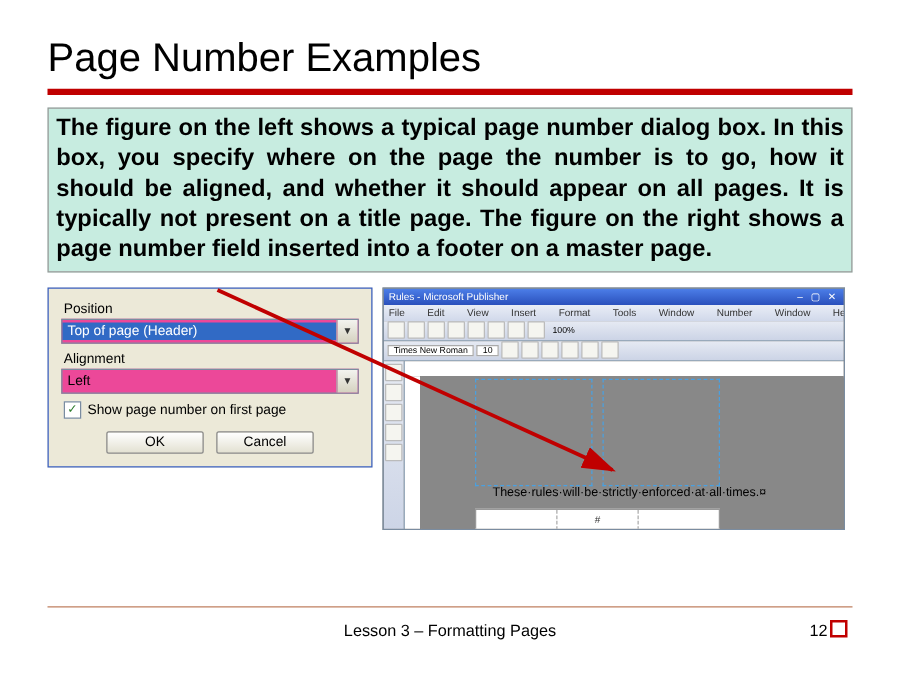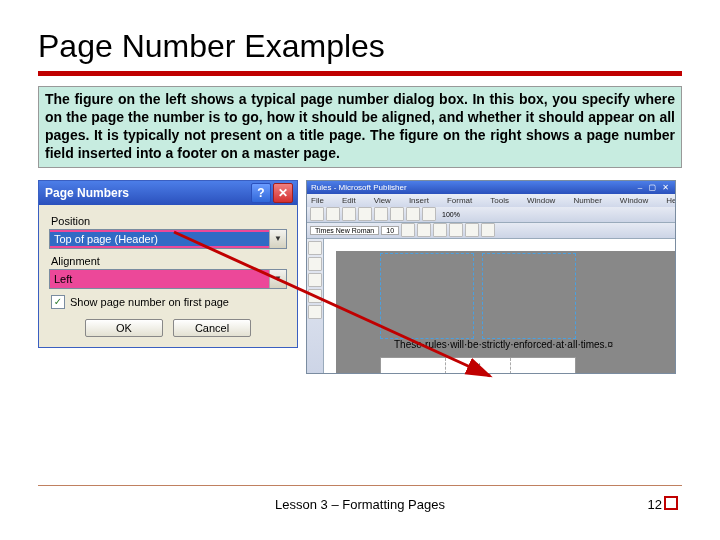--- a/index.html
+++ b/index.html
@@ -26,21 +26,21 @@
   }
   .title-underline {
     height: 5px;
     background: #c00000;
     margin-bottom: 10px;
   }
   .desc-box {
     background: #c7ece0;
     border: 1px solid #999;
     padding: 4px 6px;
-    font-size: 14px;
+    font-size: 19px;
     font-weight: 700;
     line-height: 1.28;
     text-align: justify;
     margin-bottom: 12px;
   }
   .figures {
     display: flex;
     gap: 8px;
     align-items: flex-start;
   }
@@ -315,25 +315,20 @@
 
 <div class="slide">
   <h1 class="title">Page Number Examples</h1>
   <div class="title-underline"></div>
 
   <div class="desc-box">The figure on the left shows a typical page number dialog box. In this box, you specify where on the page the number is to go, how it should be aligned, and whether it should appear on all pages. It is typically not present on a title page. The figure on the right shows a page number field inserted into a footer on a master page.</div>
 
   <div class="figures">
 
     <div class="dialog">
-      <div class="dlg-title">
-        <span class="dlg-title-text">Page Numbers</span>
-        <span class="dlg-title-btn help-btn">?</span>
-        <span class="dlg-title-btn close-btn">✕</span>
-      </div>
       <div class="dlg-body">
         <div class="dlg-label">Position</div>
         <div class="dlg-dropdown sel">
           <span class="dd-text">Top of page (Header)</span>
           <span class="dd-arrow">▼</span>
         </div>
         <div class="dlg-label">Alignment</div>
         <div class="dlg-dropdown">
           <span class="dd-text">Left</span>
           <span class="dd-arrow">▼</span>

